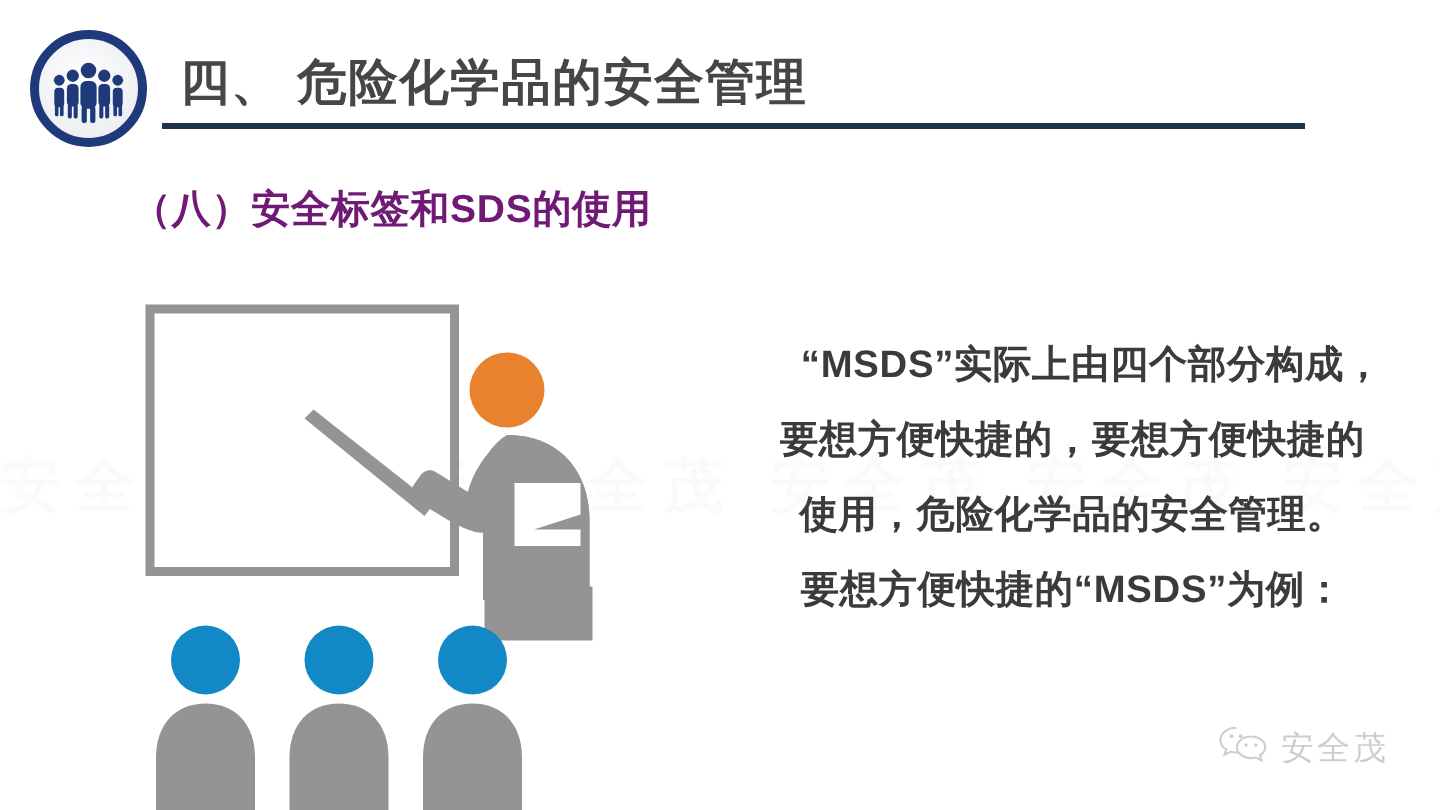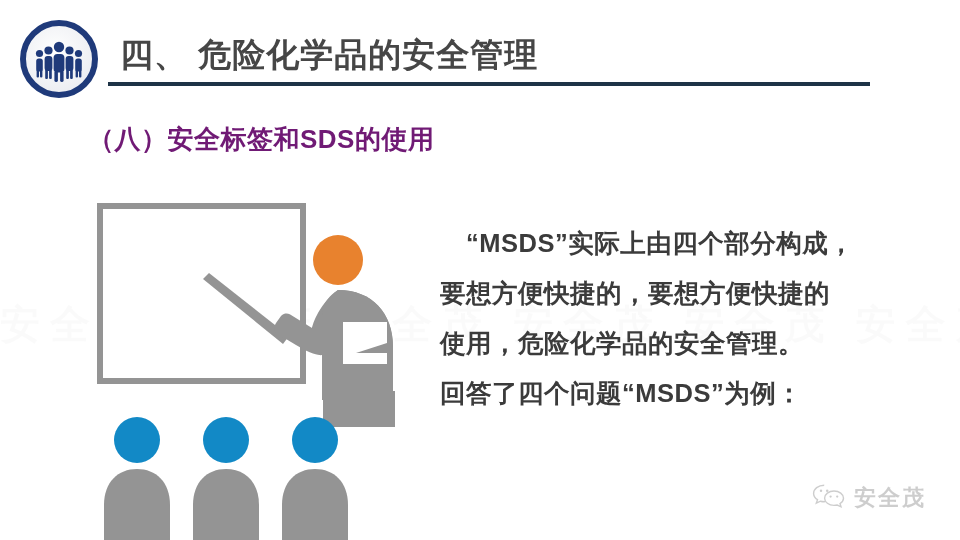--- a/index.html
+++ b/index.html
@@ -9,20 +9,21 @@
   }
   body {
     font-family: "Liberation Sans", "DejaVu Sans", sans-serif;
   }
   #slide {
     position: relative;
     width: 960px;
     height: 540px;
     background: #ffffff;
     overflow: hidden;
+    text-align: center;
   }
 
   
   #header-logo {
     position: absolute;
     left: 20px;
     top: 20px;
     width: 78px;
     height: 78px;
   }
@@ -62,21 +63,21 @@
     position: absolute;
     left: 90px;
     top: 195px;
     width: 340px;
     height: 345px;
   }
 
   
   #body-text {
     position: absolute;
-    left: 440px;
+    left: 480px;
     top: 218px;
     width: 470px;
     font-size: 25.5px;
     font-weight: bold;
     color: #3b3b3b;
     line-height: 50px;
     letter-spacing: 0.5px;
   }
   #body-text .tline {
     white-space: nowrap;
@@ -106,21 +107,21 @@
     position: absolute;
     left: 812px;
     top: 482px;
     display: flex;
     align-items: center;
     gap: 8px;
     opacity: 0.42;
   }
   #brand-watermark .brand-name {
     font-size: 22px;
-    font-weight: bold;
+    font-weight: normal;
     color: #8a8a8a;
     letter-spacing: 2px;
   }
 </style>
 </head>
 <body>
 
 <div id="slide">
 
   <div id="header-logo">
@@ -216,21 +217,21 @@
         <circle cx="225" cy="245" r="23" fill="#1289C6"></circle>
         <path d="M192 345 L192 310 C 192 287, 206 274, 225 274 C 244 274, 258 287, 258 310 L 258 345 Z" fill="#949494"></path>
       </g>
     </svg>
   </div>
 
   <div id="body-text">
     <div class="tline indent">“MSDS”实际上由四个部分构成，</div>
     <div class="tline">要想方便快捷的，要想方便快捷的</div>
     <div class="tline">使用，危险化学品的安全管理。</div>
-    <div class="tline">回答了四个问题“MSDS”为例：</div>
+    <div class="tline">要想方便快捷的“MSDS”为例：</div>
   </div>
 
   <div id="brand-watermark">
     <span>
       <svg width="34" height="28" viewBox="0 0 34 28" aria-hidden="true">
         <g fill="none" stroke="#8a8a8a" stroke-width="1.4">
           <path d="M12.2 3.2 C 6.2 3.2, 1.6 7.0, 1.6 11.4 C 1.6 13.9, 3.1 16.1, 5.5 17.6 L 4.3 21.2 L 8.4 19.2 C 9.6 19.5, 10.9 19.7, 12.2 19.7 C 12.7 19.7, 13.2 19.6, 13.7 19.6"></path>
           <path d="M22.0 9.0 C 16.8 9.0, 12.6 12.3, 12.6 16.2 C 12.6 20.1, 16.8 23.4, 22.0 23.4 C 23.1 23.4, 24.2 23.2, 25.2 23.0 L 29.0 24.8 L 28.0 21.5 C 30.1 20.2, 31.5 18.3, 31.5 16.2 C 31.5 12.3, 27.3 9.0, 22.0 9.0 Z"></path>
         </g>
         <g fill="#8a8a8a">

